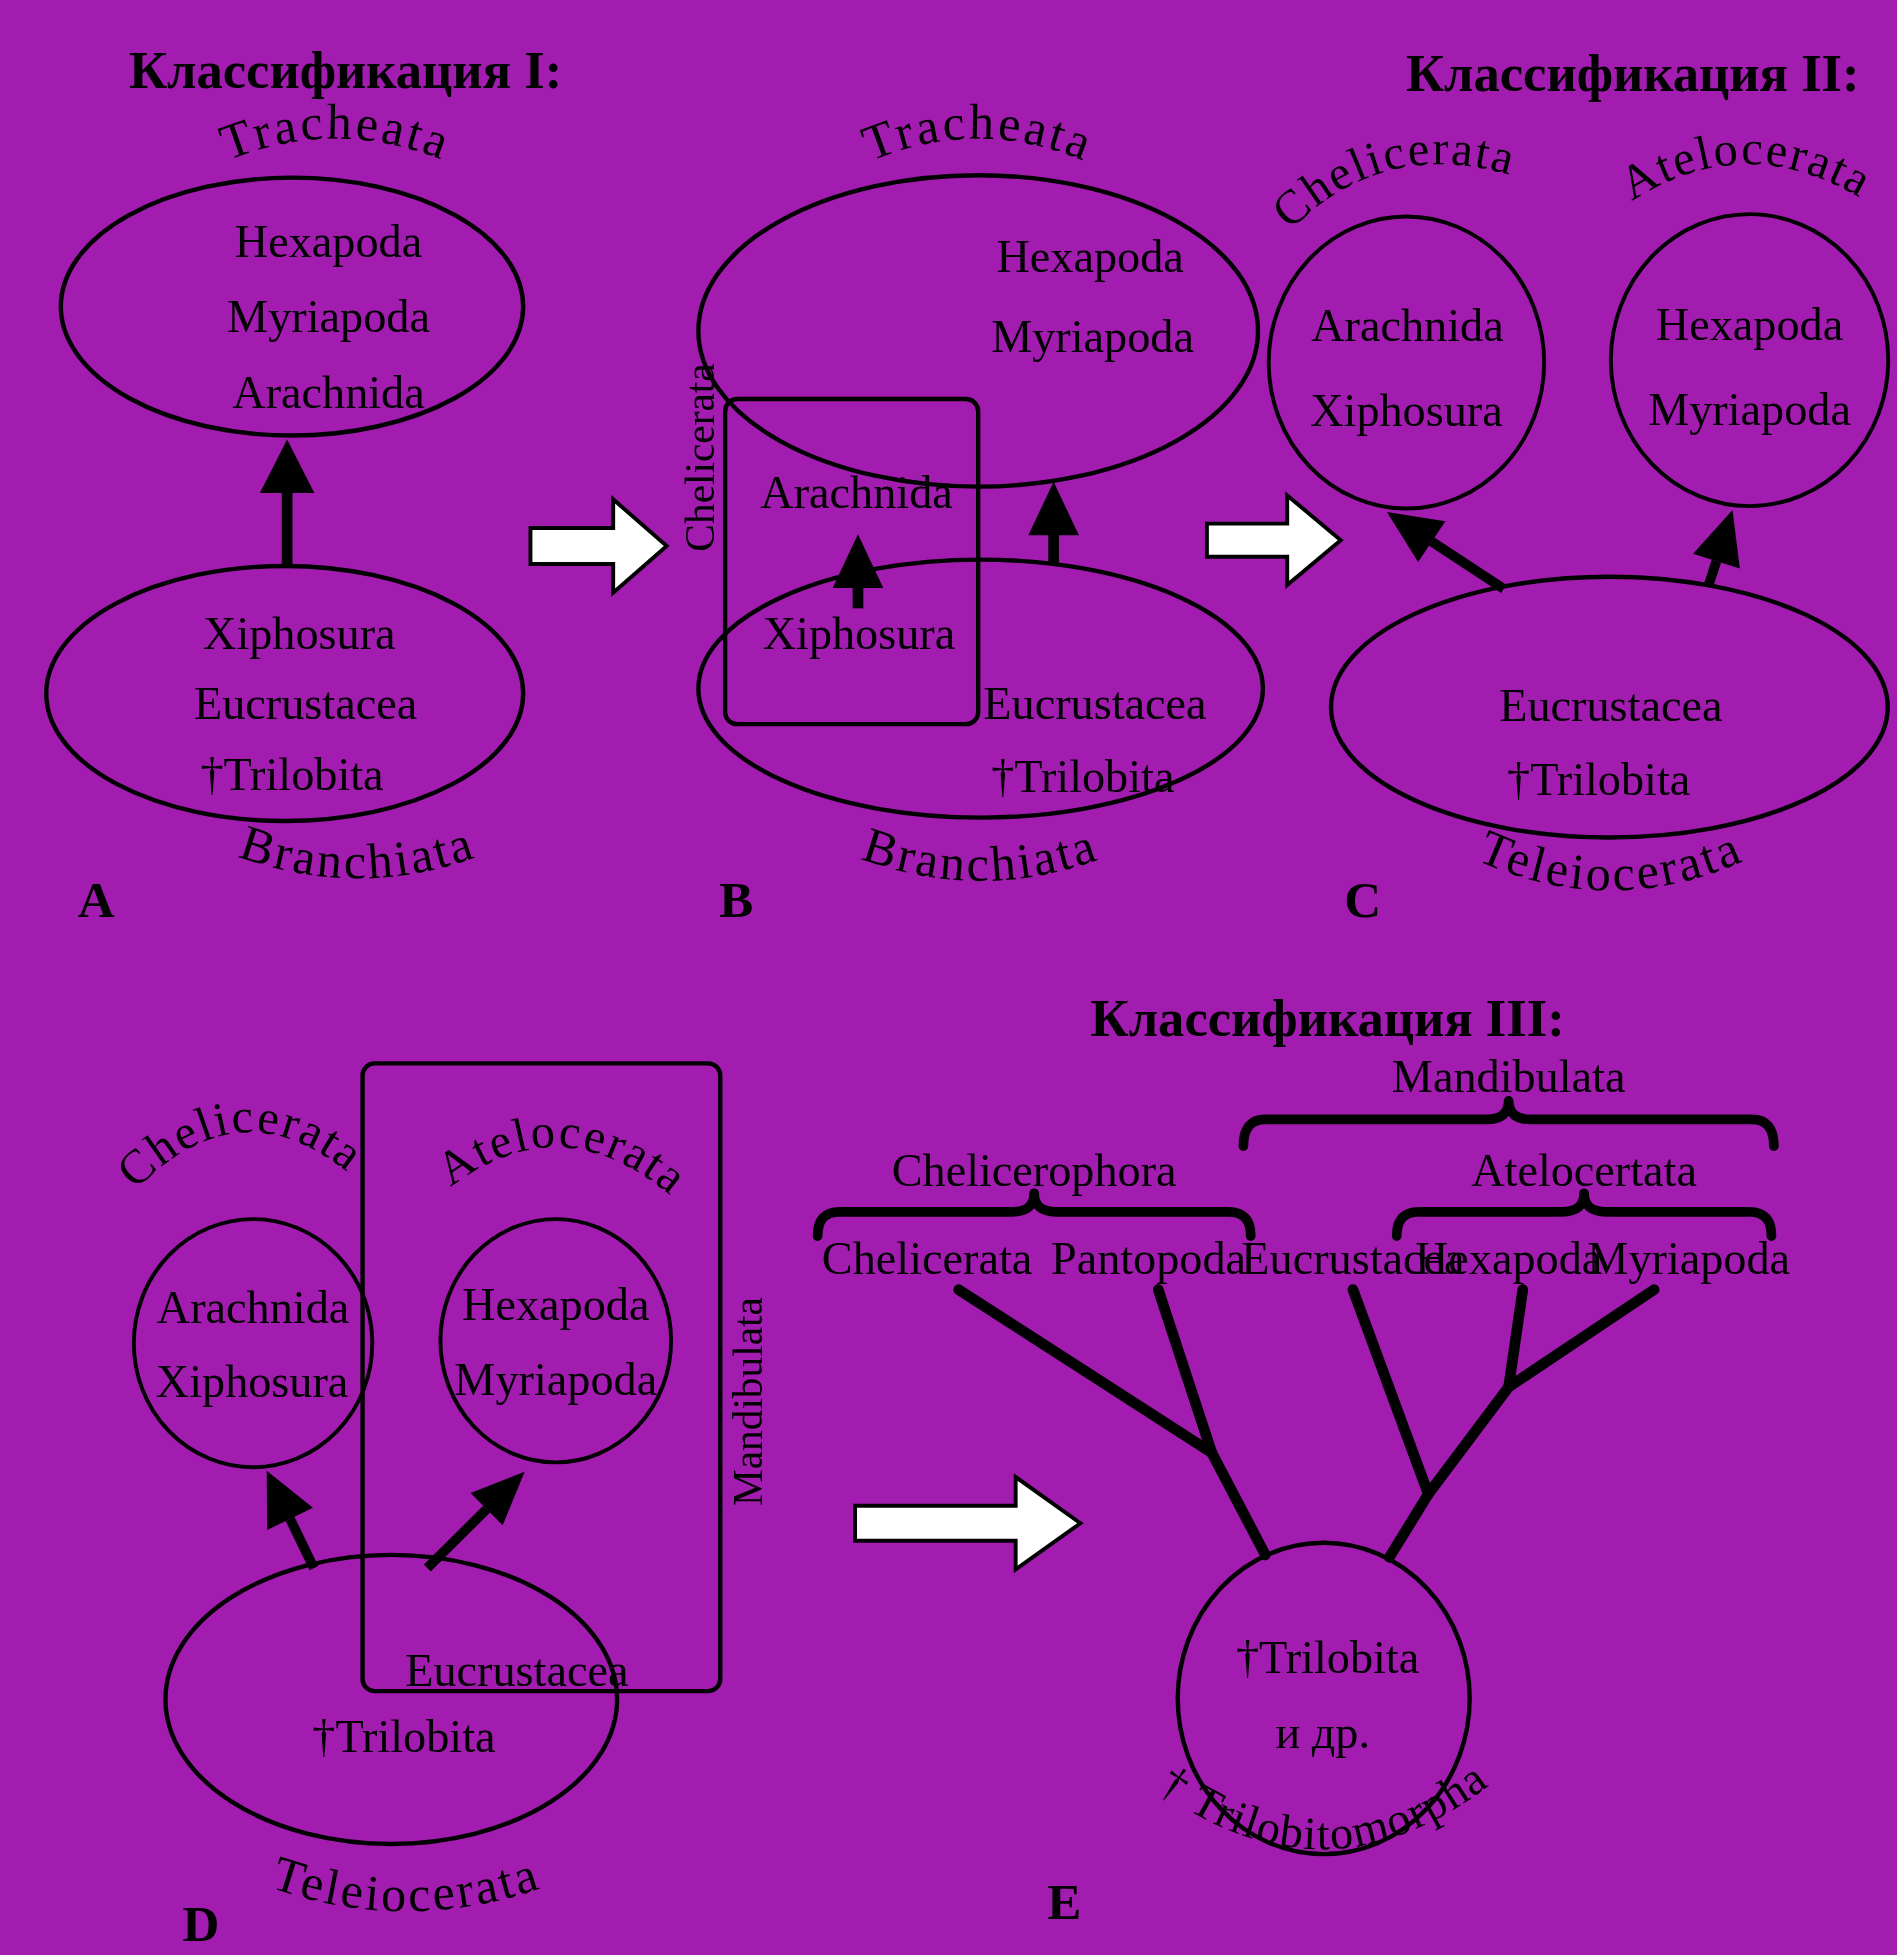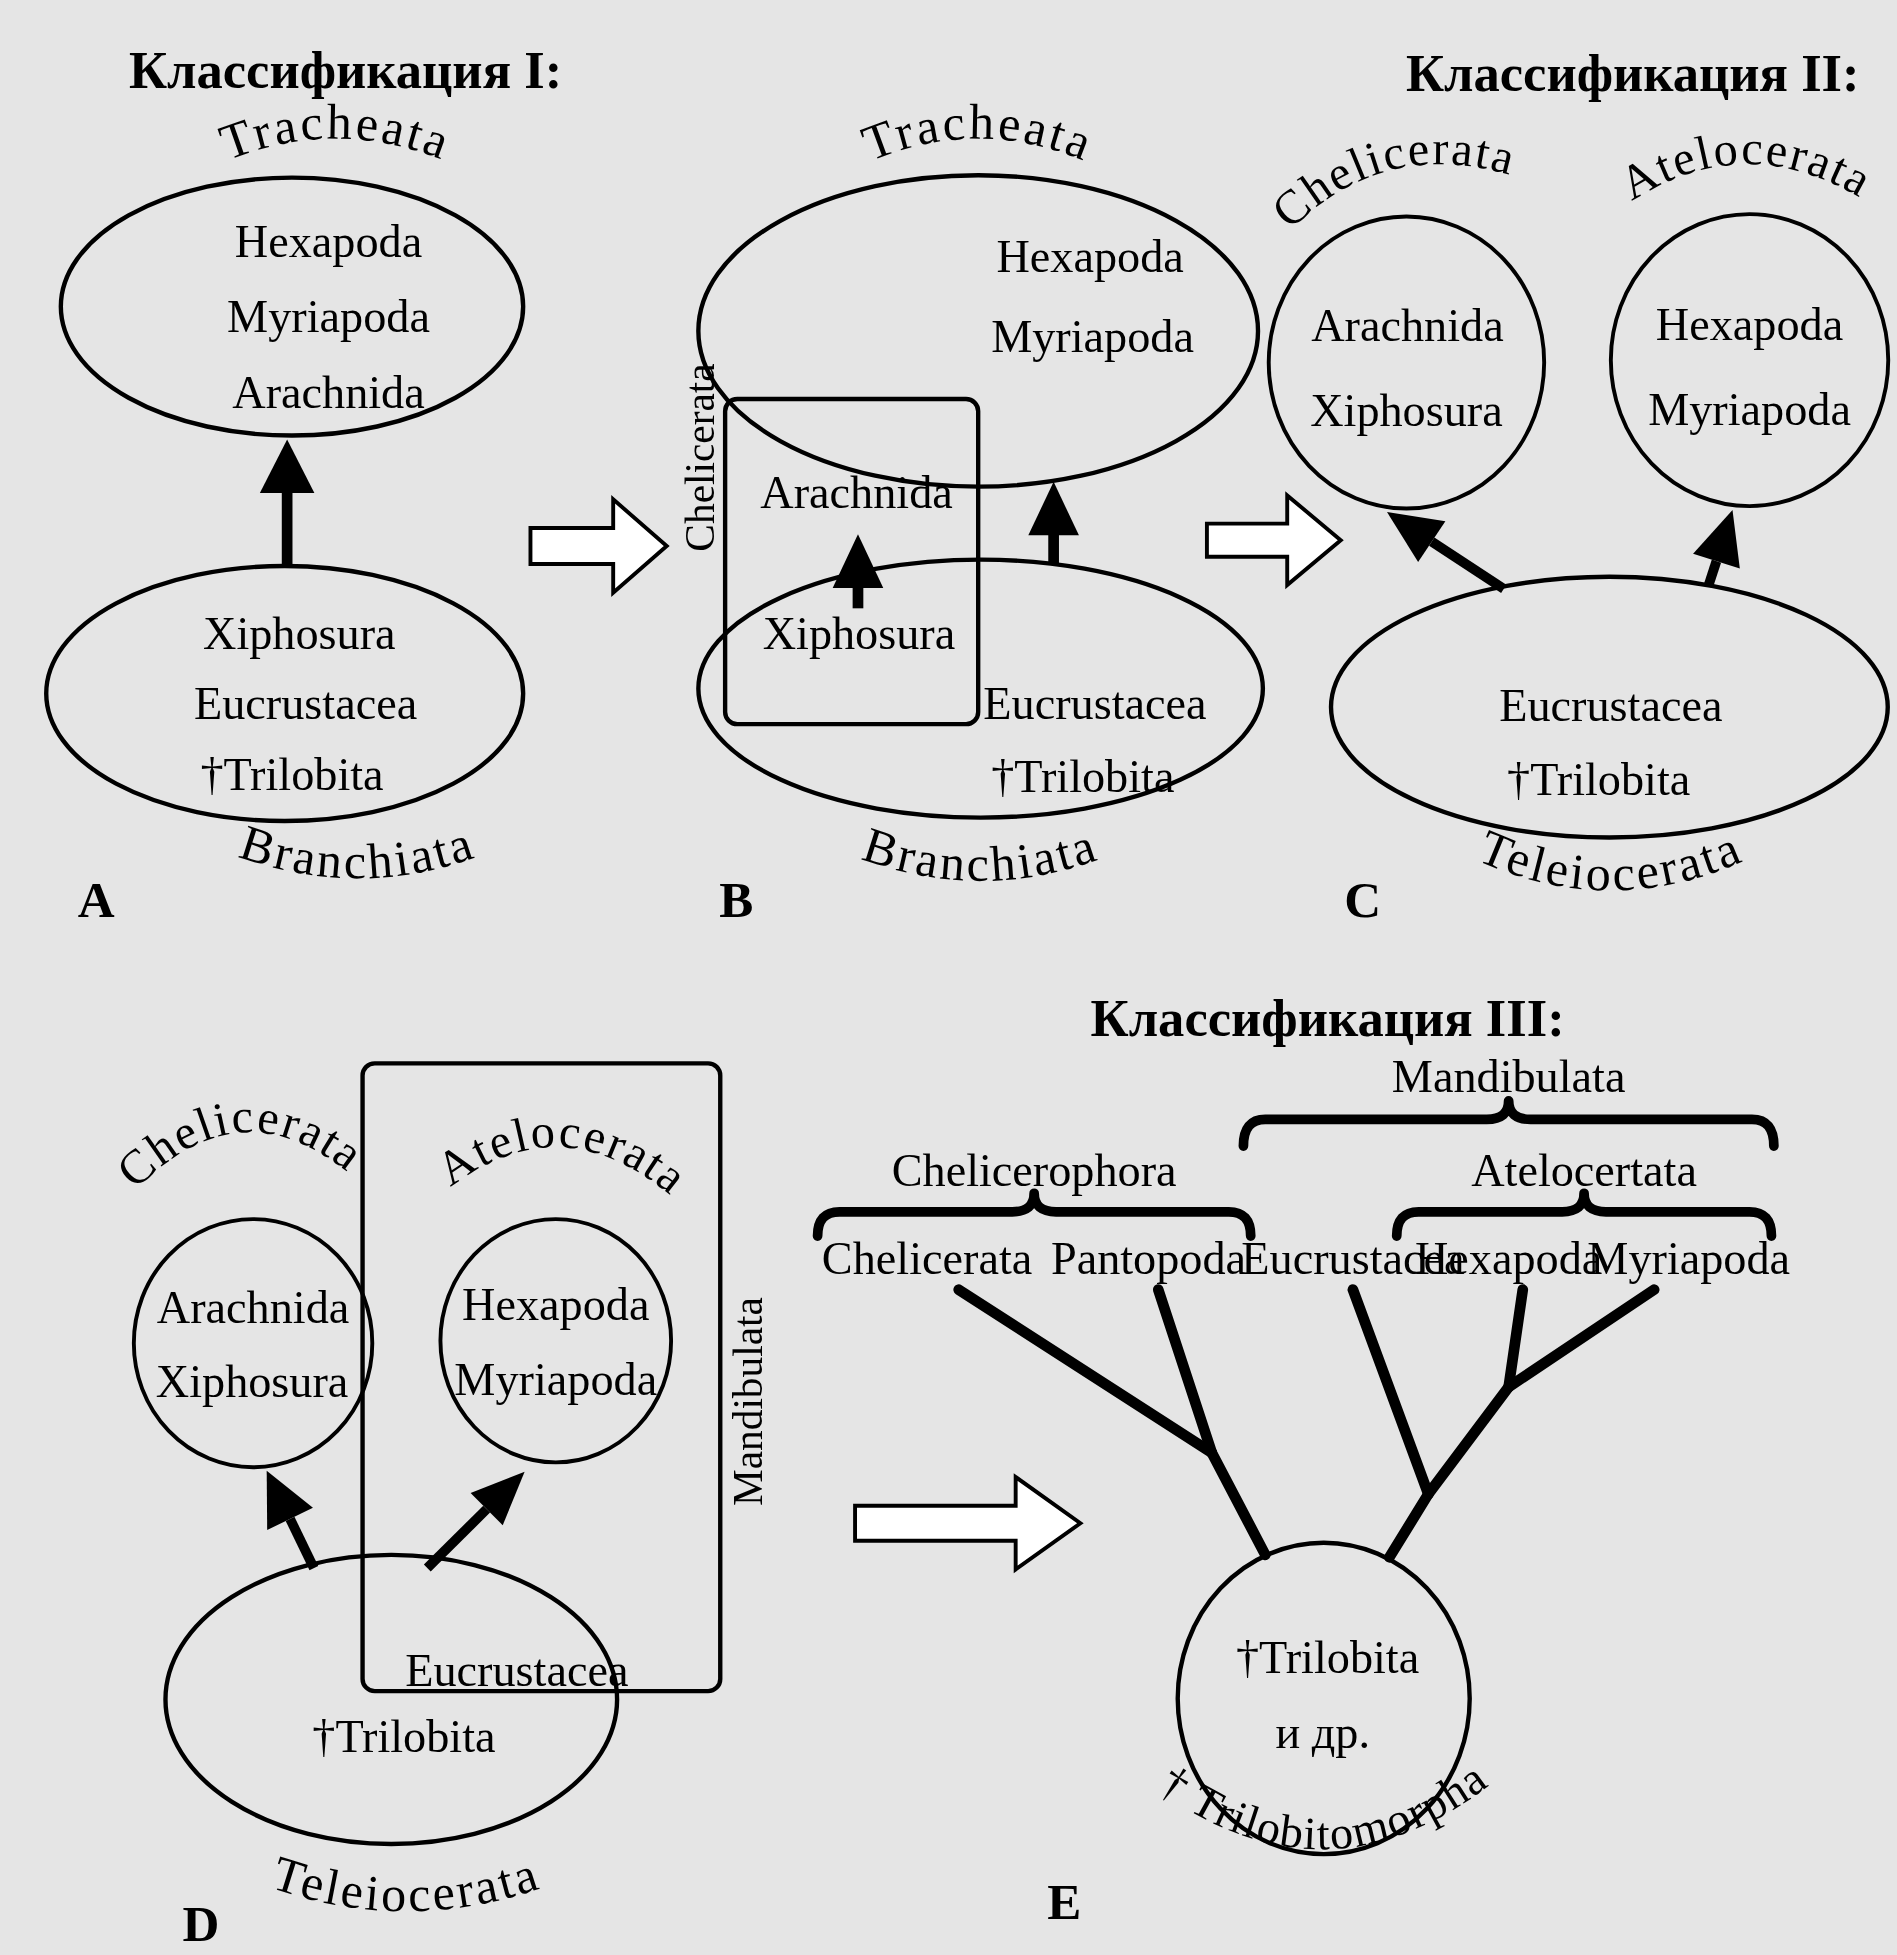--- a/index.html
+++ b/index.html
@@ -1,16 +1,16 @@
 <!DOCTYPE html>
 <html style="font-size:7.8px"><head>
 <meta charset="utf-8">
 <style>
   html, body { margin: 0; padding: 0; background: #ffffff; }
-  .page { width: 100%; max-width: 1897px; margin: 0 auto; background: #e5e5e5; }
+  .page { width: 100%; max-width: 1897px; margin: 0 auto; background: #a21caf; }
   svg { display: block; width: 100%; height: auto; }
   .t        { font-family: "Liberation Serif", "DejaVu Serif", serif; fill: #000; }
   .title    { font-size: 108px; font-weight: bold; }
   .taxon    { font-size: 95px; }
   .arch     { font-size: 103px; letter-spacing: 6px; }
   .arch-sm  { font-size: 99px; letter-spacing: 4px; }
   .arch-e   { font-size: 95px; letter-spacing: 3px; }
   .vert     { font-size: 85px; }
   .letter   { font-size: 105px; font-weight: bold; }
   .shape    { fill: none; stroke: #000; }

